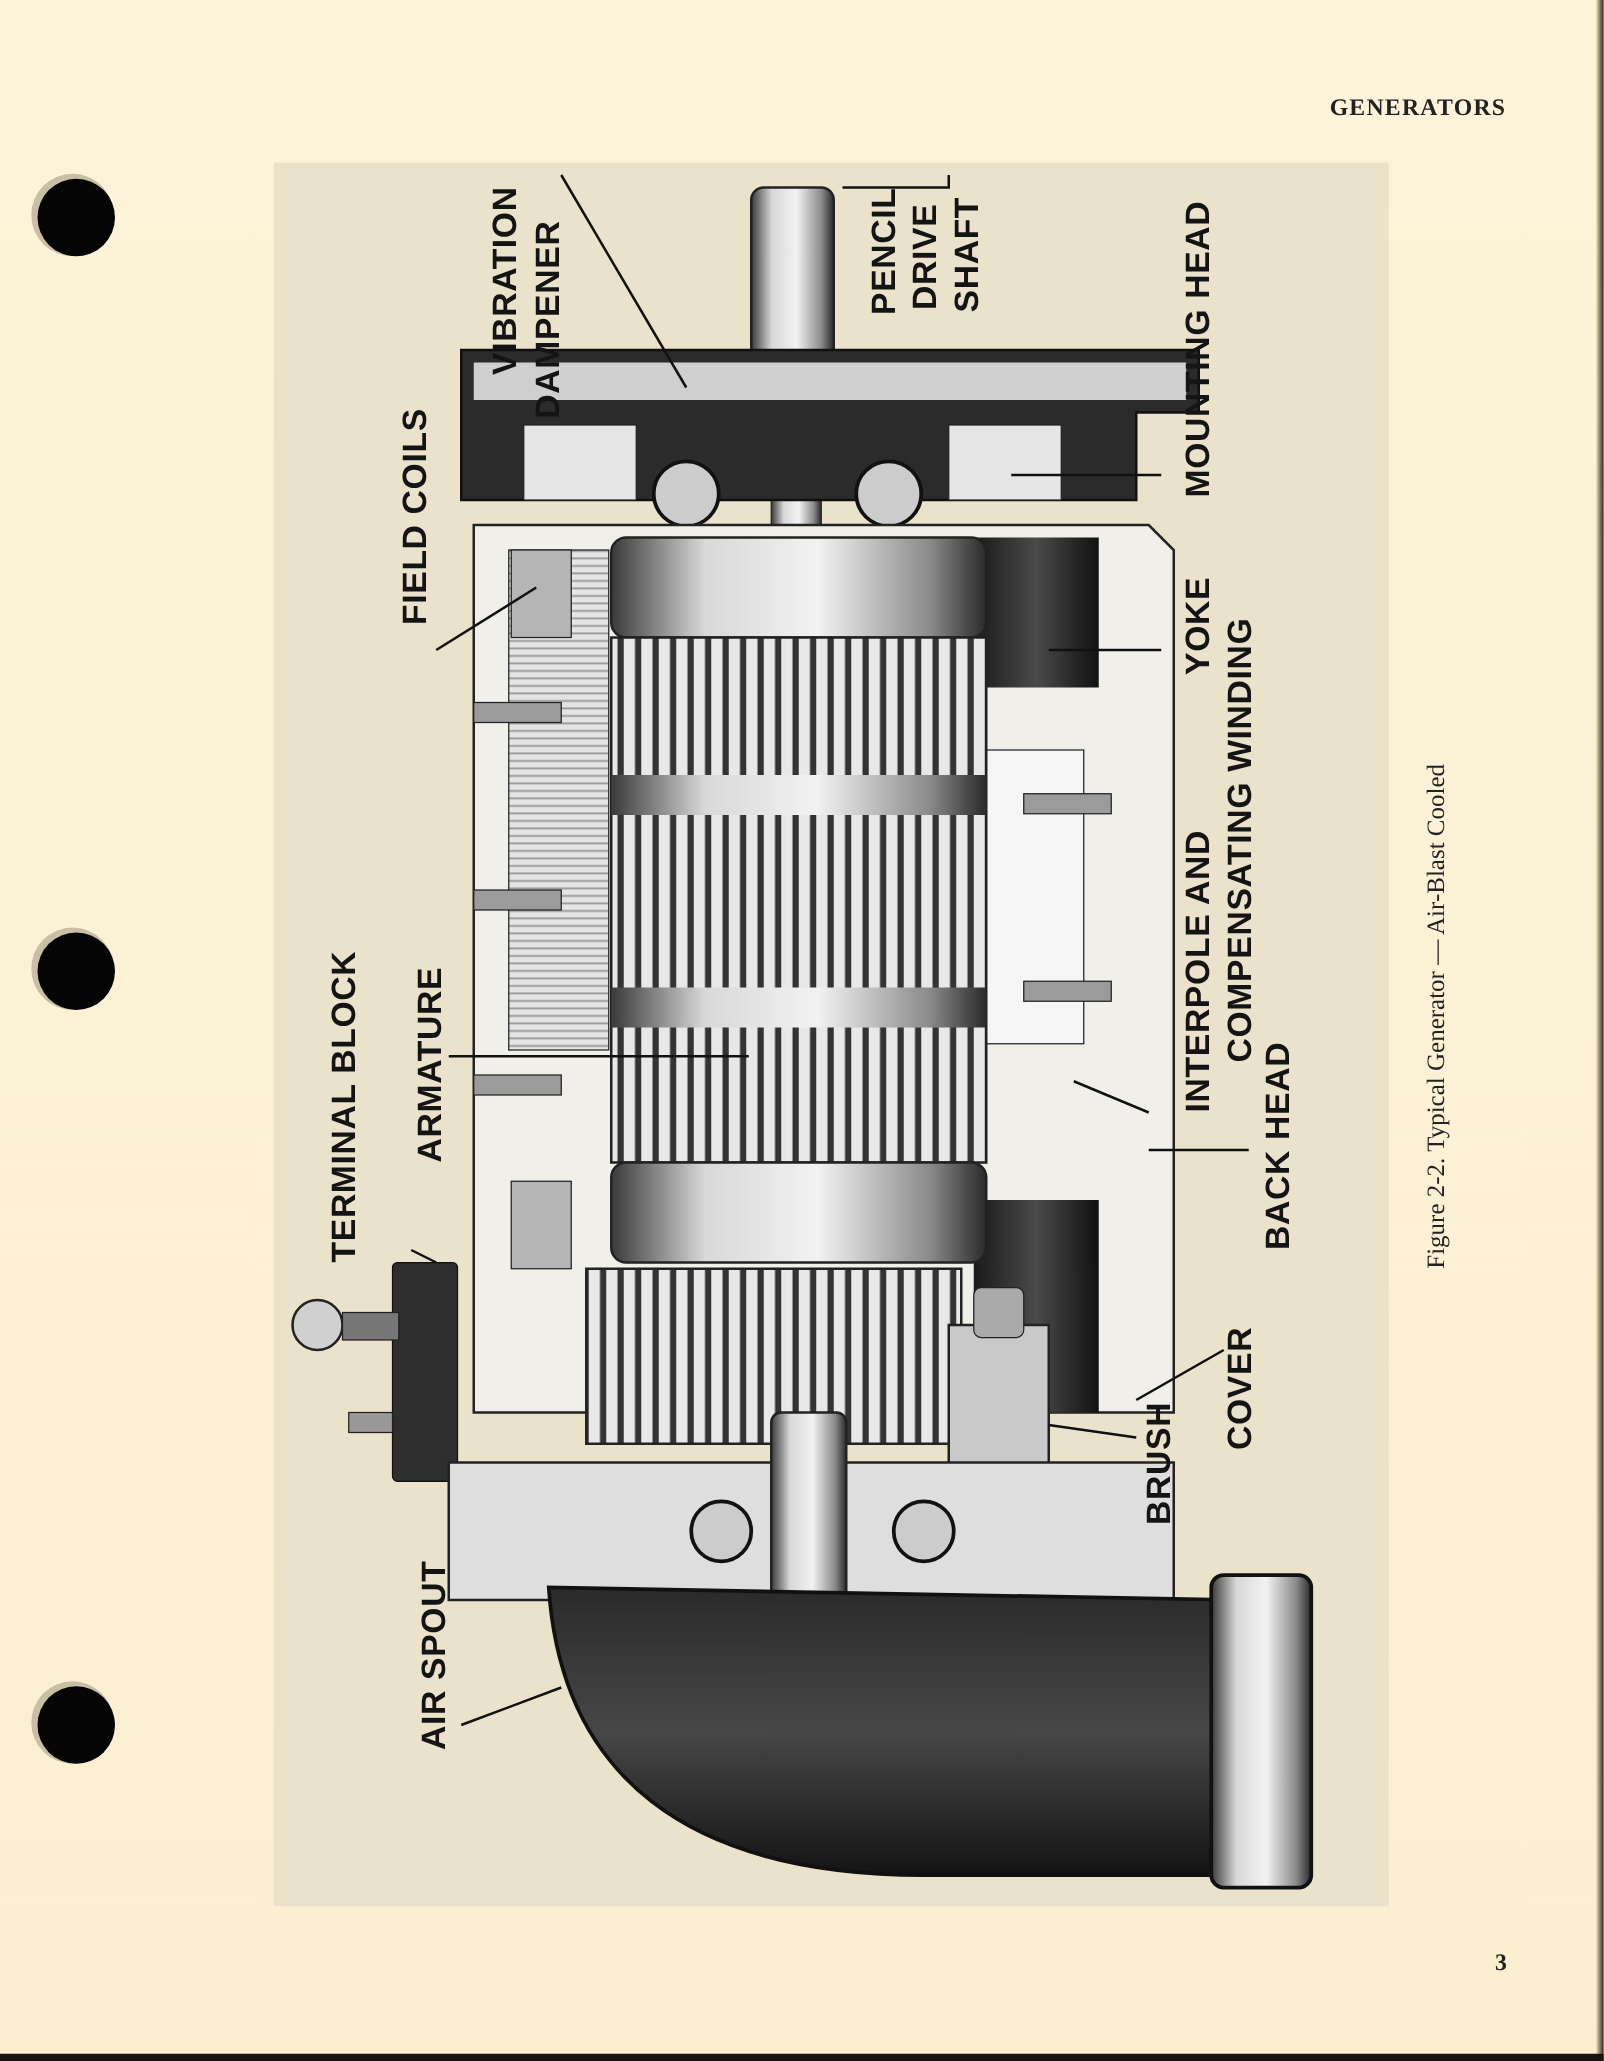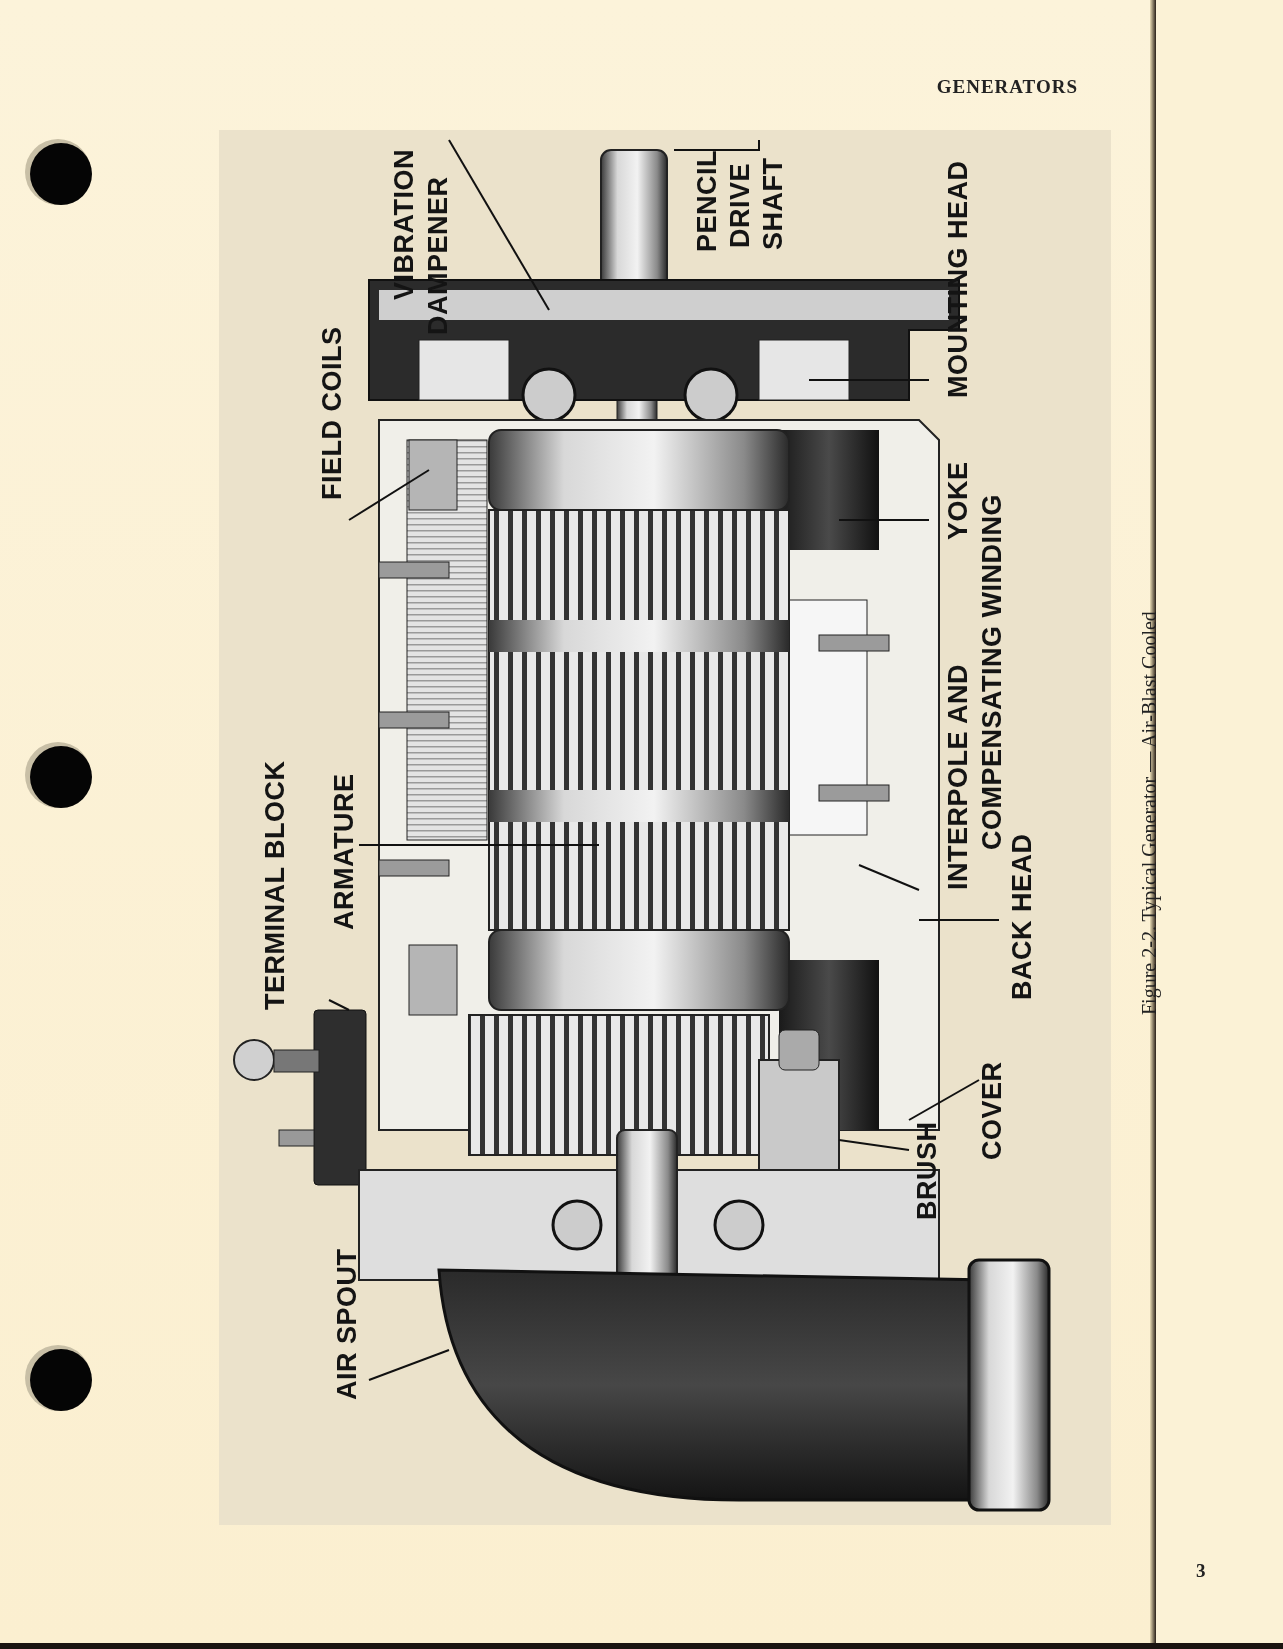--- a/index.html
+++ b/index.html
@@ -1,17 +1,17 @@
 <!DOCTYPE html>
 <html><head>
 <meta charset="utf-8">
 <style>
   html,body{margin:0;padding:0;}
   body{width:1283px;height:1649px;background:#fbf2d6;position:relative;overflow:hidden;font-family:"Liberation Serif",serif;}
-  .page{position:absolute;left:0;top:0;width:1156px;height:1649px;background:linear-gradient(180deg,#fcf3da 0%,#fbefd0 100%);}
+  .page{position:absolute;left:0;top:0;width:1283px;height:1649px;background:linear-gradient(180deg,#fcf3da 0%,#fbefd0 100%);}
   .bottom-edge{position:absolute;left:0;bottom:0;width:1283px;height:6px;background:#1a1410;}
   .right-edge{position:absolute;right:0;top:0;width:6px;height:1649px;background:linear-gradient(90deg,#e9dcb4,#2a2018);}
   .header{position:absolute;right:78px;top:76px;font-size:19px;font-weight:bold;letter-spacing:1px;color:#222;}
   .hole{position:absolute;left:30px;width:62px;height:62px;border-radius:50%;background:#050505;box-shadow:-3px -2px 0 2px #c8bfa6;}
   .figure{position:absolute;left:219px;top:130px;width:892px;height:1395px;background:#ebe2cb;overflow:hidden;}
   .figure svg{position:absolute;left:0;top:0;}
   .lbl{position:absolute;font-family:"Liberation Sans",sans-serif;font-weight:bold;color:#141414;font-size:27px;letter-spacing:0.5px;white-space:nowrap;transform-origin:0 0;transform:rotate(-90deg);line-height:1;}
   .caption{position:absolute;left:1138px;top:1015px;transform-origin:0 0;transform:rotate(-90deg);font-size:20px;color:#222;white-space:nowrap;}
   .pagenum{position:absolute;left:1196px;top:1560px;font-size:19px;font-weight:bold;color:#222;}
 </style>

